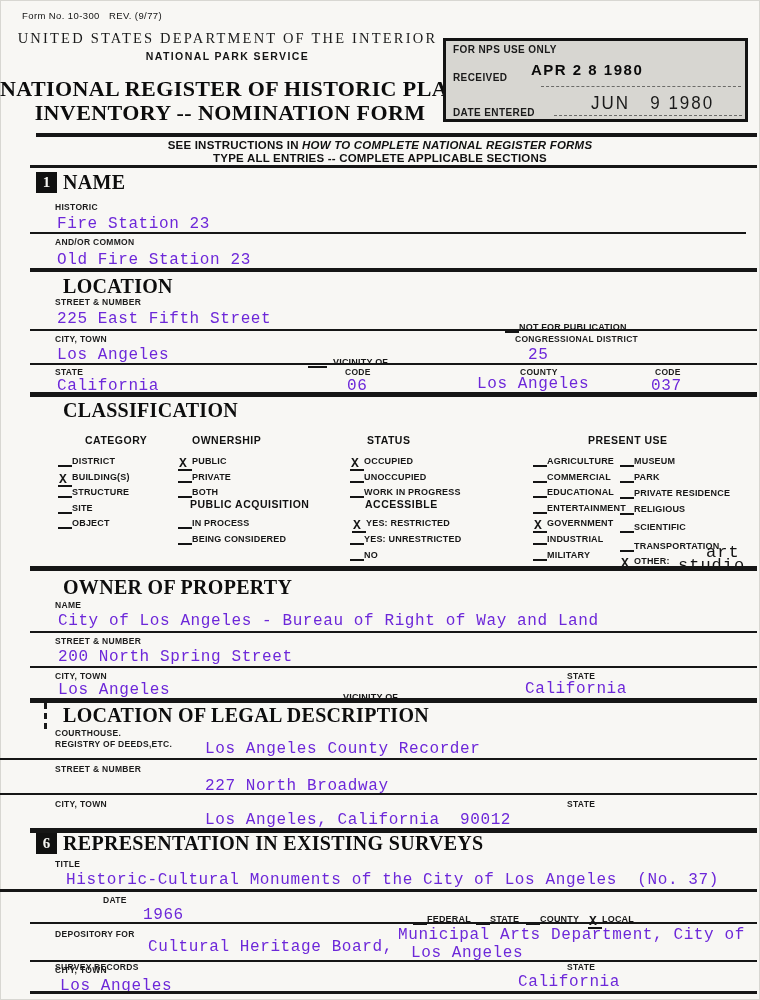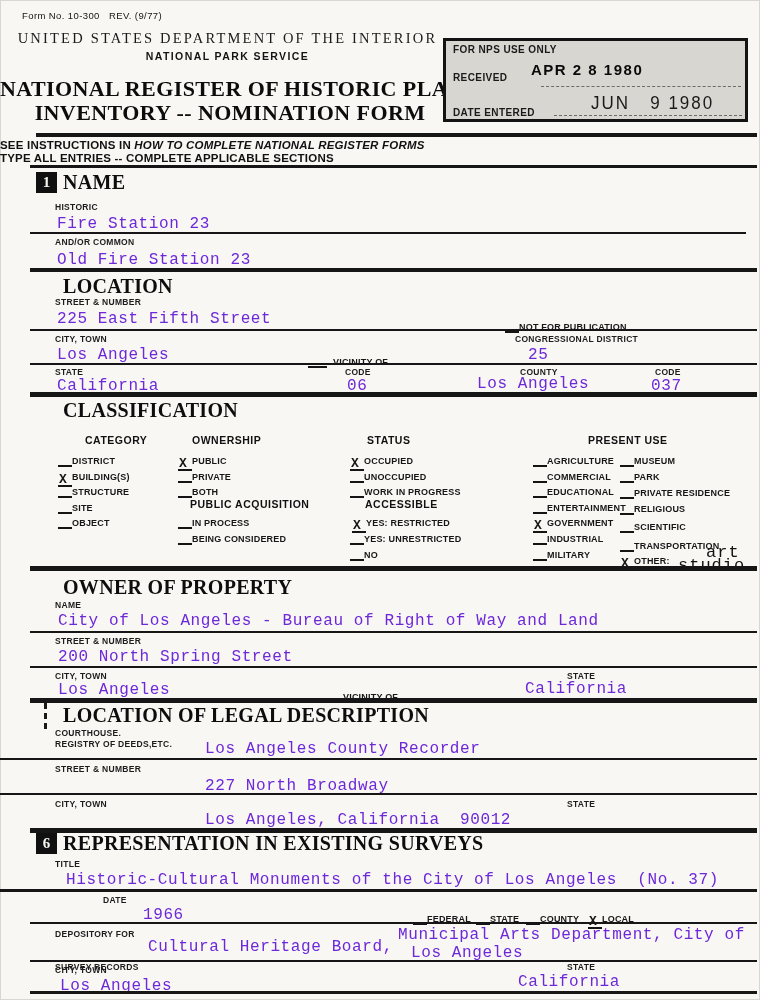--- a/index.html
+++ b/index.html
@@ -13,21 +13,21 @@
   .npssvc{font:700 10.5px "Liberation Sans",sans-serif;letter-spacing:1.4px;text-align:center;}
   .title{font:700 22px "Liberation Serif",serif;letter-spacing:.4px;text-align:center;color:#0c0c0c;white-space:pre;}
   
   .npsbox{position:absolute;left:443px;top:38px;width:305px;height:84px;background:#d7d6d1;
           border:3px solid #131313;box-sizing:border-box;}
   .npslab{position:absolute;font:700 10px "Liberation Sans",sans-serif;letter-spacing:.4px;color:#1a1a1a;}
   .stamp1{position:absolute;font:700 15px "Liberation Sans",sans-serif;letter-spacing:1.5px;color:#0a0a0a;white-space:pre;}
   .stamp2{position:absolute;font:400 17px "Liberation Sans",sans-serif;letter-spacing:2px;color:#1a1a1a;white-space:pre;transform:scaleY(1.1);}
   .dotln{position:absolute;border-bottom:1px dashed #6b6b68;}
   
-  .instr{position:absolute;left:0;width:760px;text-align:left;font:700 11.5px "Liberation Sans",sans-serif;letter-spacing:.2px;color:#111;}
+  .instr{position:absolute;left:0;width:760px;text-align:center;font:700 11.5px "Liberation Sans",sans-serif;letter-spacing:.2px;color:#111;}
   .it{font-style:italic;}
   
   .secbox{position:absolute;width:21px;height:21px;background:#101010;color:#f5f5f2;
           font:700 15px/21px "Liberation Serif",serif;text-align:center;}
   .h2{position:absolute;font:700 20px "Liberation Serif",serif;letter-spacing:.3px;color:#0d0d0d;white-space:nowrap;}
   
   .flab{position:absolute;font:700 8.5px "Liberation Sans",sans-serif;letter-spacing:.3px;color:#1c1c1c;white-space:nowrap;}
   .tw{position:absolute;font:400 16px "Liberation Mono",monospace;letter-spacing:.6px;color:#6d28d9;white-space:pre;}
   .tw15{position:absolute;font:400 17px "Liberation Mono",monospace;letter-spacing:1px;color:#121212;white-space:pre;}
   

